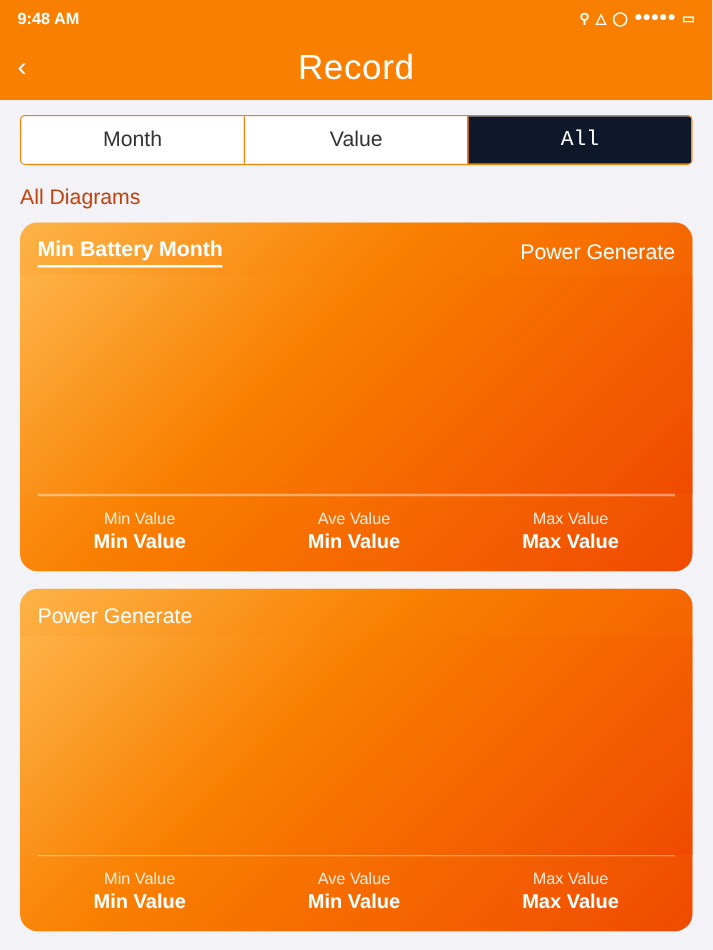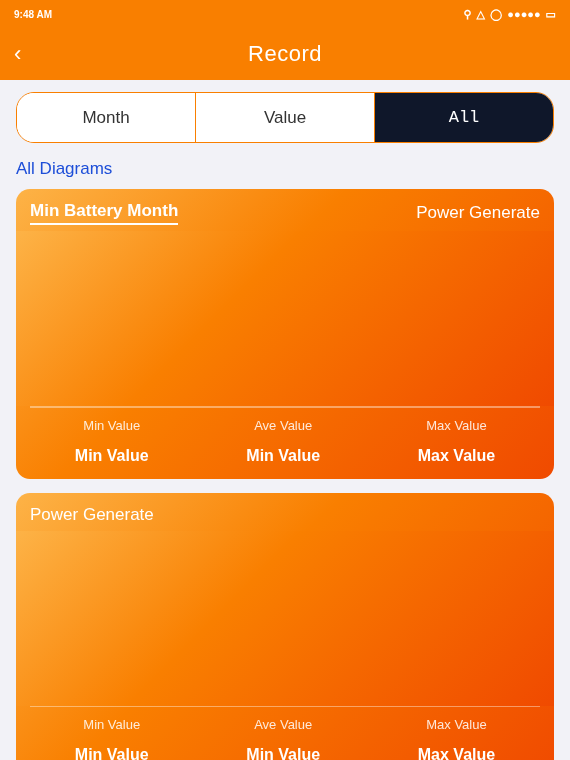--- a/index.html
+++ b/index.html
@@ -22,21 +22,21 @@
       height: 28px;
       display: flex;
       align-items: center;
       justify-content: space-between;
       padding: 0 14px;
       color: white;
       font-size: 12px;
       font-weight: 600;
     }
     .status-bar-left {
-      font-size: 10px;
+      font-size: 13px;
       font-weight: 700;
     }
     .status-bar-right {
       display: flex;
       align-items: center;
       gap: 5px;
       font-size: 11px;
     }
 
     
@@ -52,36 +52,36 @@
     .back-btn {
       position: absolute;
       left: 14px;
       color: white;
       font-size: 22px;
       line-height: 1;
       cursor: pointer;
     }
     .header-title {
       color: white;
-      font-size: 22px;
+      font-size: 28px;
       font-weight: 400;
       letter-spacing: 0.5px;
     }
 
     
     .segmented-wrapper {
       background: #f2f2f7;
       padding: 12px 16px 8px;
     }
     .segmented-control {
       display: flex;
       border: 1.5px solid #f97f00;
-      border-radius: 18px;
+      border-radius: 4px;
       overflow: hidden;
-      height: 51px;
+      height: 40px;
     }
     .seg-btn {
       flex: 1;
       display: flex;
       align-items: center;
       justify-content: center;
       font-size: 17px;
       font-weight: 400;
       cursor: pointer;
       background: white;
@@ -94,21 +94,21 @@
     .seg-btn.active {
       background: #0f172a;
       color: white;
       font-family: Liberation Mono, monospace;
     }
 
     
     .section-label {
       padding: 8px 16px 6px;
       font-size: 17px;
-      color: #1d4ed8;
+      color: #c2410c;
       font-weight: 500;
     }
 
     
     .card {
       margin: 4px 16px 14px;
       border-radius: 14px;
       overflow: hidden;
       background: linear-gradient(135deg, #fdb347 0%, #f97f00 40%, #f04a00 100%);
       padding-bottom: 0;
@@ -143,21 +143,21 @@
     
     .card-footer {
       display: flex;
       justify-content: space-around;
       padding: 10px 10px 14px;
     }
     .footer-col {
       display: flex;
       flex-direction: column;
       align-items: center;
-      gap: 14px;
+      gap: 3px;
       text-align: center;
     }
     .footer-label {
       color: rgba(255,255,255,0.85);
       font-size: 13px;
     }
     .footer-value {
       color: white;
       font-size: 16px;
       font-weight: 600;

